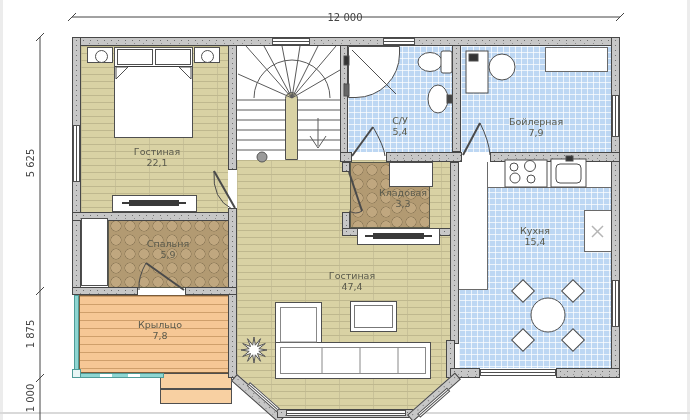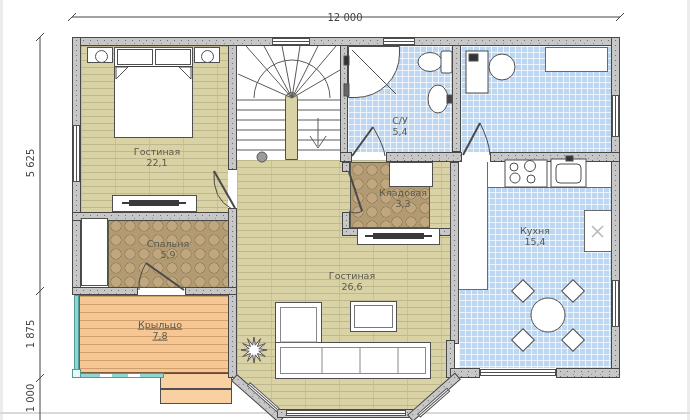--- a/index.html
+++ b/index.html
@@ -132,37 +132,41 @@
   <div class="furn" style="left:275px;top:342px;width:156px;height:37px;box-shadow:inset 0 0 0 4px #fff,inset 0 0 0 5px #888;"></div>
 
   <div class="rlabel" style="left:157px;top:157px;">
     <div>Гостиная</div>
     <div>22,1</div>
   </div>
   <div class="rlabel" style="left:400px;top:126px;">
     <div>С/У</div>
     <div>5,4</div>
   </div>
+  <div class="rlabel" style="left:536px;top:127px;">
+    <div>Бойлерная</div>
+    <div>7,9</div>
+  </div>
   <div class="rlabel" style="left:403px;top:198px;">
     <div>Кладовая</div>
     <div>3,3</div>
   </div>
   <div class="rlabel" style="left:168px;top:249px;">
     <div>Спальня</div>
     <div>5,9</div>
   </div>
   <div class="rlabel" style="left:352px;top:281px;">
     <div>Гостиная</div>
-    <div>26,6</div>
+    <div>47,4</div>
   </div>
   <div class="rlabel" style="left:535px;top:236px;">
     <div>Кухня</div>
     <div>15,4</div>
   </div>
-  <div class="rlabel" style="left:160px;top:330px;text-decoration:underline;">
+  <div class="rlabel" style="left:160px;top:330px;">
     <div>Крыльцо</div>
     <div>7,8</div>
   </div>
 
   <div class="dim dimh" style="left:345px;top:17px;">12 000</div>
   <div class="dim dimv" style="left:30px;top:163px;">5 625</div>
   <div class="dim dimv" style="left:30px;top:334px;">1 875</div>
   <div class="dim dimv" style="left:30px;top:398px;">1 000</div>
 
   <svg class="overlay" width="690" height="420" viewBox="0 0 690 420">

